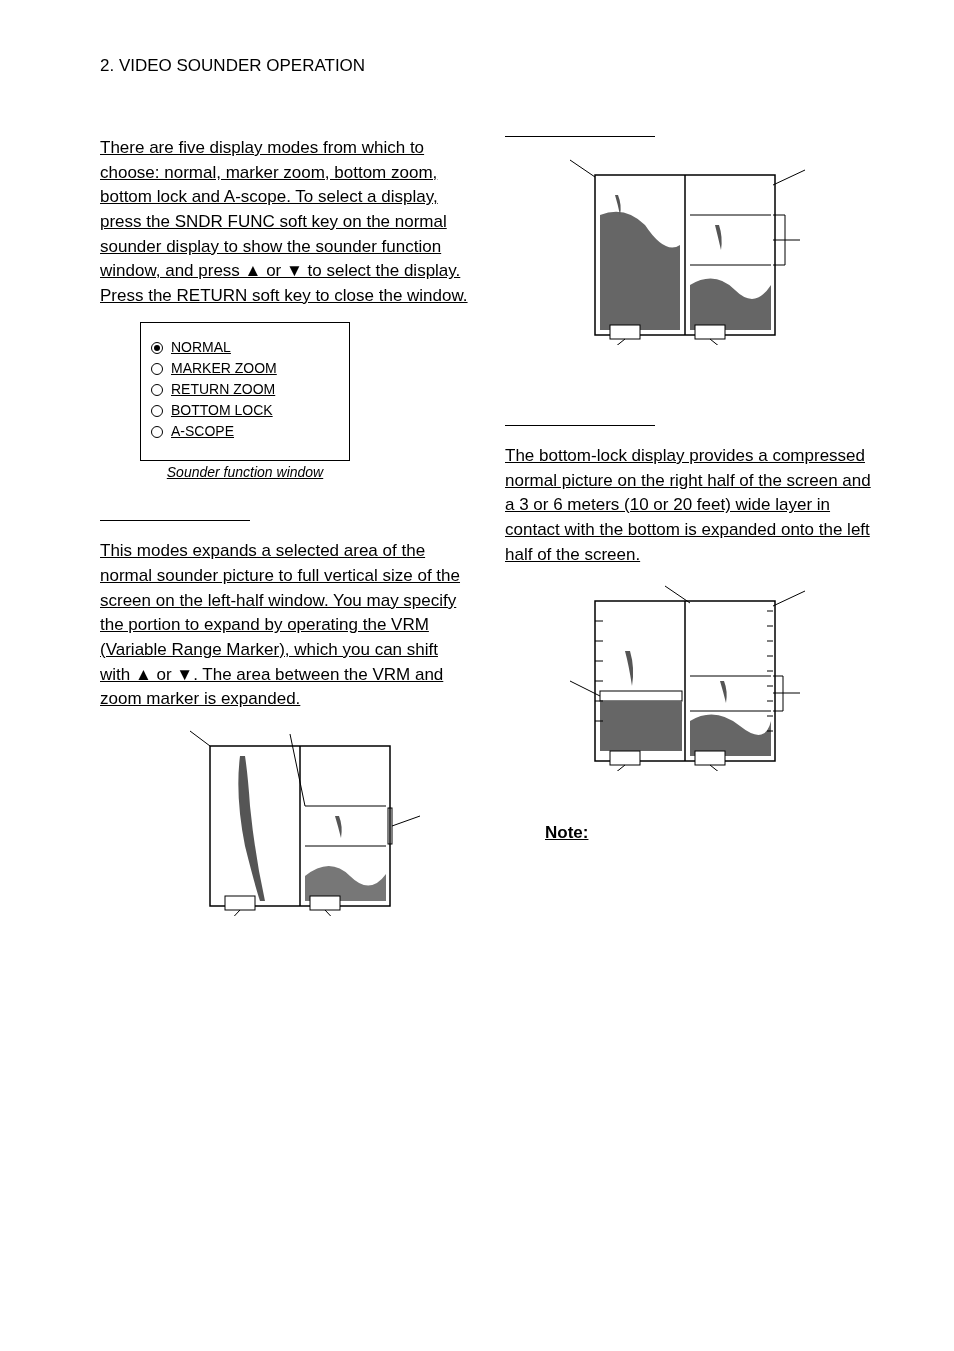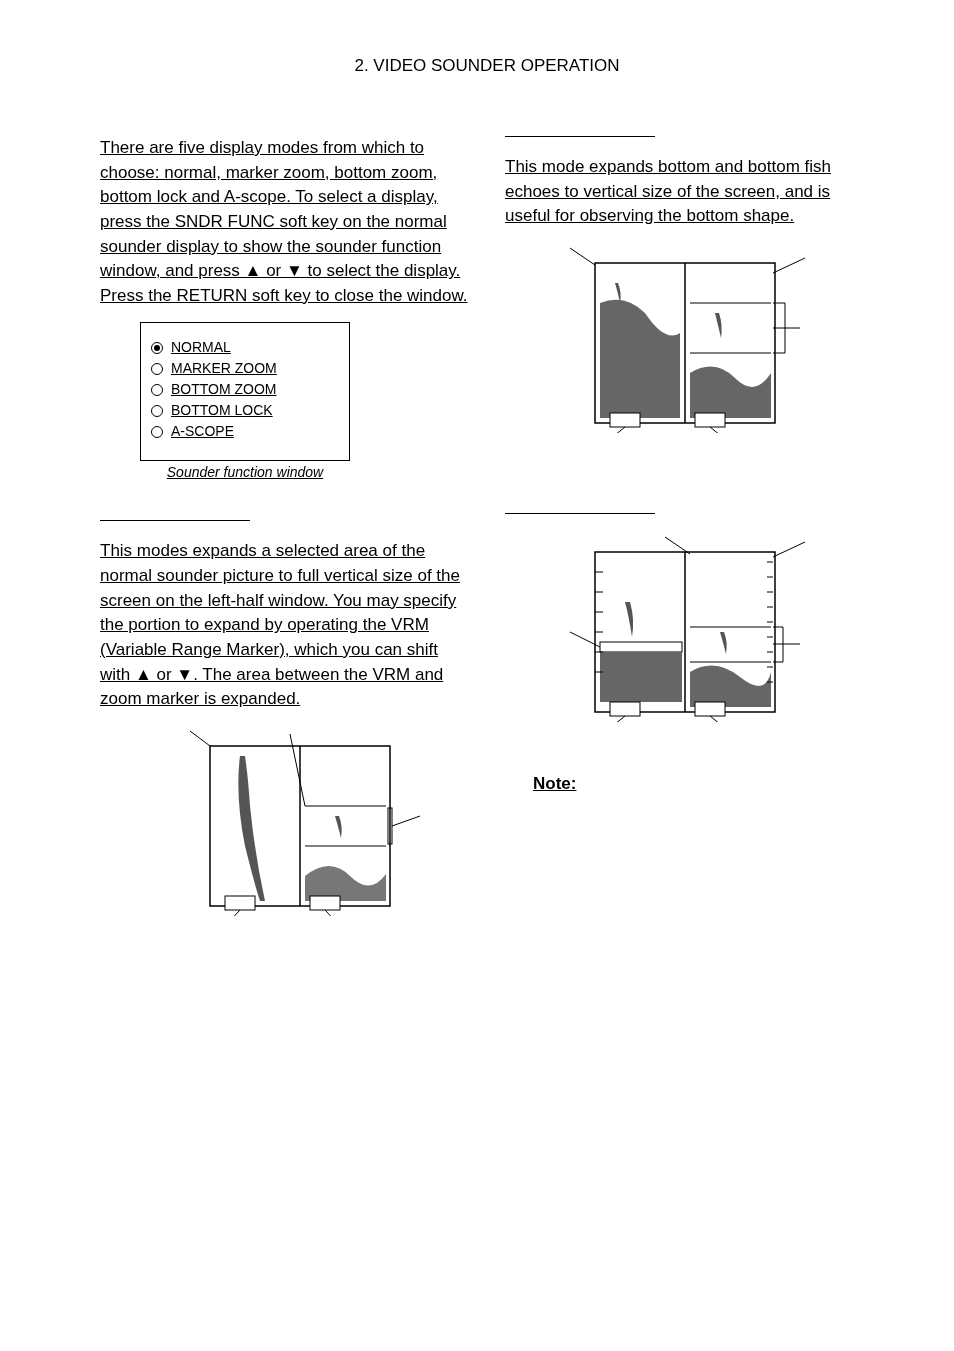--- a/index.html
+++ b/index.html
@@ -6,21 +6,21 @@
     body {
       width: 954px;
       height: 1351px;
       background: #fff;
       font-family: Arial, Helvetica, sans-serif;
       color: #000;
       position: relative;
       padding: 56px 80px 60px 100px;
     }
     .chapter-header {
-      text-align: center;
+      text-align: left;
       font-size: 17px;
       margin-bottom: 60px;
     }
     .columns {
       display: flex;
       gap: 36px;
       text-decoration: underline;
     }
     .col {
       flex: 1;
@@ -73,21 +73,21 @@
     .diagram-caption {
       text-align: center;
       font-style: italic;
       font-size: 14px;
       margin-top: 3px;
     }
     .note-block {
       display: flex;
       gap: 16px;
       margin-top: 30px;
-      margin-left: 28px;
+      margin-left: 40px;
       font-size: 17px;
       line-height: 1.45;
     }
     .note-label { font-weight: bold; flex: 0 0 auto; }
   </style>
 </head>
 <body>
 
 <div class="chapter-header">2. VIDEO SOUNDER OPERATION</div>
 
@@ -101,21 +101,21 @@
       <div class="radio-row">
         <span class="radio-circle filled"></span>
         <span>NORMAL</span>
       </div>
       <div class="radio-row">
         <span class="radio-circle"></span>
         <span>MARKER ZOOM</span>
       </div>
       <div class="radio-row">
         <span class="radio-circle"></span>
-        <span>BOTTOM ZOOM</span>
+        <span>RETURN ZOOM</span>
       </div>
       <div class="radio-row">
         <span class="radio-circle"></span>
         <span>BOTTOM LOCK</span>
       </div>
       <div class="radio-row">
         <span class="radio-circle"></span>
         <span>A-SCOPE</span>
       </div>
     </div>
@@ -150,21 +150,20 @@
         <line x1="155" y1="184" x2="170" y2="200" stroke="#000"></line>
       </svg>
     </div>
 
   </div>
 
   <div class="col">
 
     <hr class="section-rule" style="margin-top:0;">
 
-    <p class="body-text">This mode expands bottom and bottom fish echoes to vertical size of the screen, and is useful for observing the bottom shape.</p>
 
     <div class="diagram" style="width:300px; height:210px; margin-left:30px;">
       <svg width="260" height="190" viewBox="0 0 260 190" style="margin-left:20px;">
         <rect x="40" y="20" width="180" height="160" fill="none" stroke="#000" stroke-width="1.5"></rect>
         <line x1="130" y1="20" x2="130" y2="180" stroke="#000" stroke-width="1.5"></line>
 
         <path d="M45 60 Q70 50 90 70 Q110 100 125 90 L125 175 L45 175 Z" fill="#666"></path>
 
         <line x1="135" y1="60" x2="216" y2="60" stroke="#000"></line>
         <line x1="135" y1="110" x2="216" y2="110" stroke="#000"></line>
@@ -182,20 +181,21 @@
         <line x1="218" y1="60" x2="230" y2="60" stroke="#000"></line>
         <line x1="218" y1="110" x2="230" y2="110" stroke="#000"></line>
         <line x1="230" y1="60" x2="230" y2="110" stroke="#000"></line>
         <line x1="70" y1="184" x2="50" y2="200" stroke="#000"></line>
         <line x1="155" y1="184" x2="175" y2="200" stroke="#000"></line>
       </svg>
     </div>
 
     <hr class="section-rule" style="margin-top:60px;">
 
+    <p class="body-text">The bottom-lock display provides a compressed normal picture on the right half of the screen and a 3 or 6 meters (10 or 20 feet) wide layer in contact with the bottom is expanded onto the left half of the screen.</p>
 
     <div class="diagram" style="width:300px; height:210px; margin-left:30px;">
       <svg width="260" height="190" viewBox="0 0 260 190" style="margin-left:20px;">
         <rect x="40" y="20" width="180" height="160" fill="none" stroke="#000" stroke-width="1.5"></rect>
         <line x1="130" y1="20" x2="130" y2="180" stroke="#000" stroke-width="1.5"></line>
 
         <rect x="45" y="110" width="82" height="10" fill="#fff" stroke="#000"></rect>
         <rect x="45" y="120" width="82" height="50" fill="#666"></rect>
         <path d="M70 70 q4 15 7 35 q3 -18 -2 -35 z" fill="#555"></path>
 

